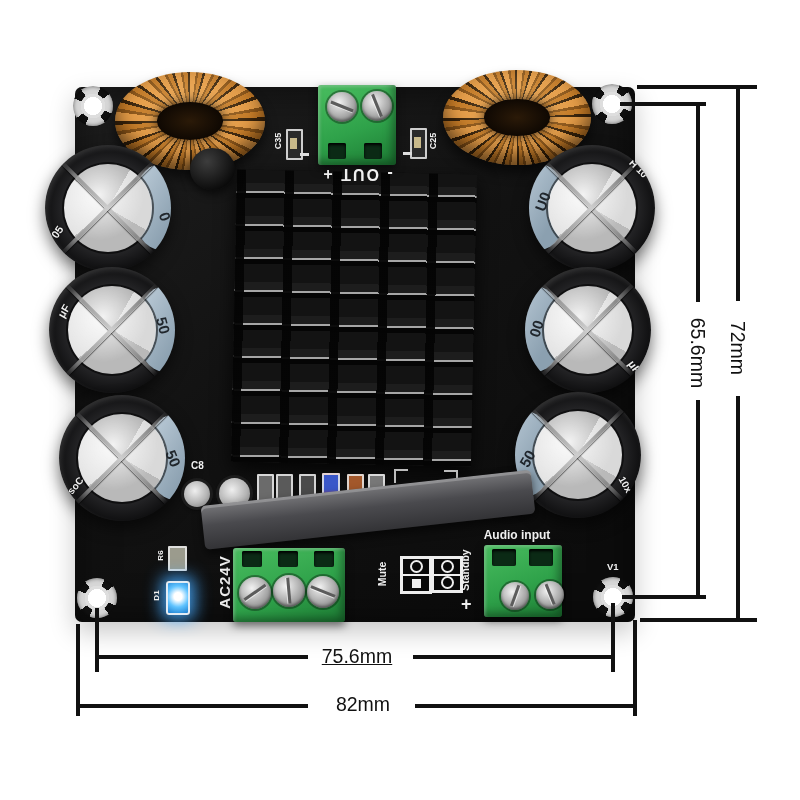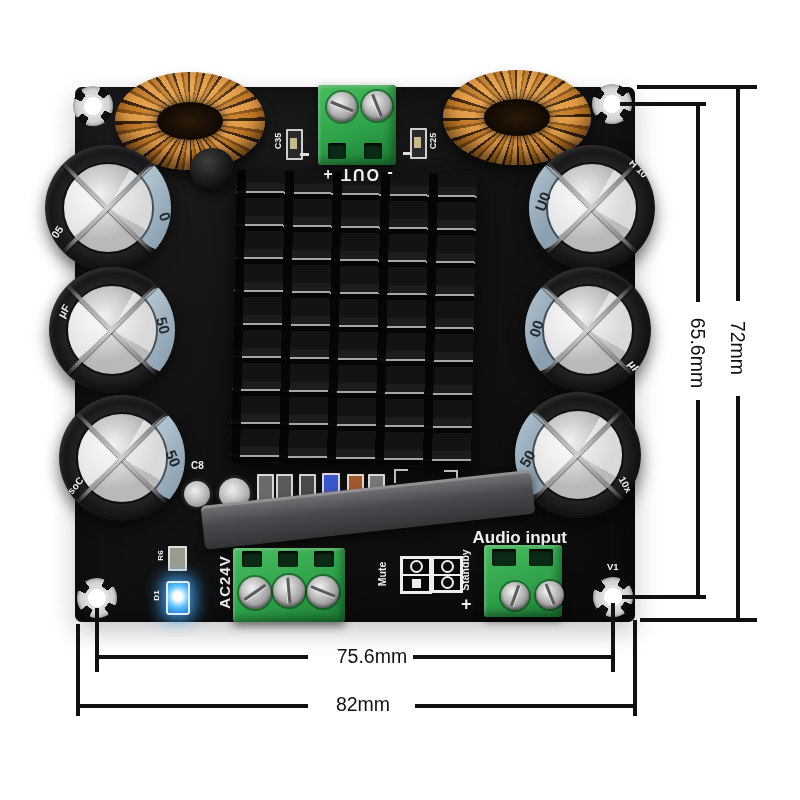--- a/index.html
+++ b/index.html
@@ -219,21 +219,21 @@
   <div class="jblock" style="left:431px;top:556px;width:28px;height:33px;">
     <div class="jcell">
         <div class="jpin"></div>
       </div>
     <div class="jcell">
         <div class="jpin"></div>
       </div>
   </div>
   <div class="abs silk r90ccw" style="left:436px;top:563px;width:60px;height:14px;font-size:10.5px;text-align:center;">Standby</div>
 
-  <div class="abs silk" style="left:467px;top:528px;width:100px;font-size:17px;text-align:right;">Audio input</div>
+  <div class="abs silk" style="left:467px;top:528px;width:100px;font-size:12px;text-align:center;">Audio input</div>
   <div class="abs silk" style="left:461px;top:594px;font-size:18px;">+</div>
   <div class="abs term" style="left:484px;top:545px;width:78px;height:72px;">
     <div class="slot" style="left:8px;top:4px;width:24px;height:17px;"></div>
     <div class="slot" style="left:45px;top:4px;width:24px;height:17px;"></div>
     <div class="screw s5" style="left:17px;top:37px;width:28px;height:28px;"></div>
     <div class="screw s2" style="left:52px;top:36px;width:28px;height:28px;"></div>
   </div>
 
   <div class="abs silk" style="left:607px;top:561px;font-size:9.5px;">V1</div>
 
@@ -246,21 +246,21 @@
   <div class="abs dim" style="left:637px;top:85px;width:120px;height:4px;"></div>
   <div class="abs dim" style="left:640px;top:618px;width:117px;height:4px;"></div>
   <div class="abs dim" style="left:736px;top:85px;width:4px;height:216px;"></div>
   <div class="abs dim" style="left:736px;top:396px;width:4px;height:226px;"></div>
   <div class="abs dimlabel r90cw" style="left:698px;top:337px;width:80px;height:22px;">72mm</div>
 
   <div class="abs dim" style="left:95px;top:608px;width:4px;height:64px;"></div>
   <div class="abs dim" style="left:611px;top:603px;width:4px;height:69px;"></div>
   <div class="abs dim" style="left:95px;top:655px;width:213px;height:4px;"></div>
   <div class="abs dim" style="left:413px;top:655px;width:202px;height:4px;"></div>
-  <div class="abs dimlabel" style="left:322px;top:645px;width:100px;">75.6mm</div>
+  <div class="abs dimlabel" style="left:307px;top:645px;width:100px;text-decoration:underline;">75.6mm</div>
 
   <div class="abs dim" style="left:76px;top:624px;width:4px;height:92px;"></div>
   <div class="abs dim" style="left:633px;top:620px;width:4px;height:96px;"></div>
   <div class="abs dim" style="left:76px;top:704px;width:232px;height:4px;"></div>
   <div class="abs dim" style="left:415px;top:704px;width:222px;height:4px;"></div>
   <div class="abs dimlabel" style="left:313px;top:693px;width:100px;">82mm</div>
 
 </div>
 
 </body></html>

